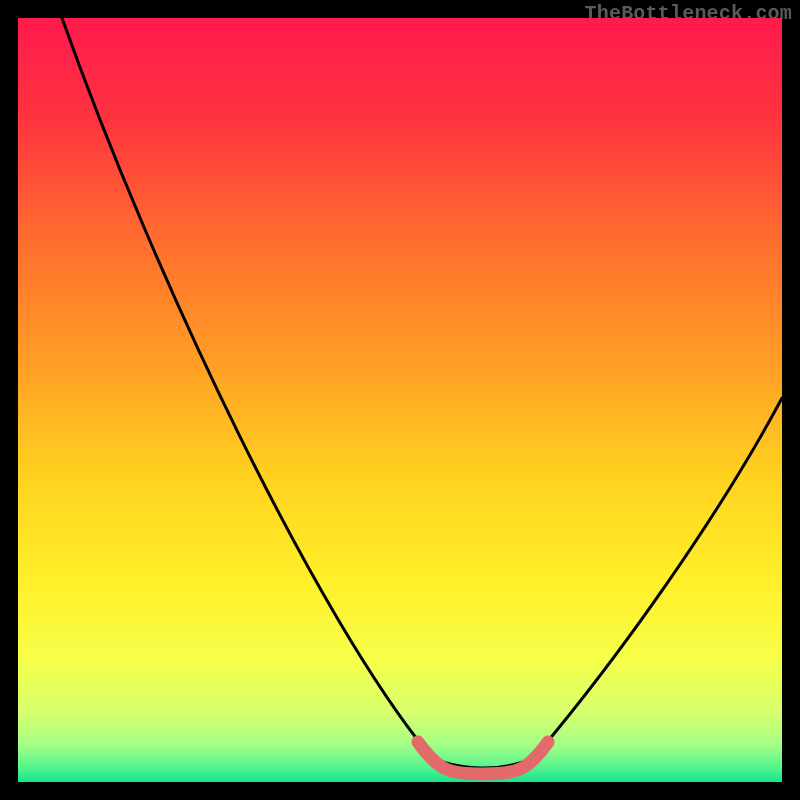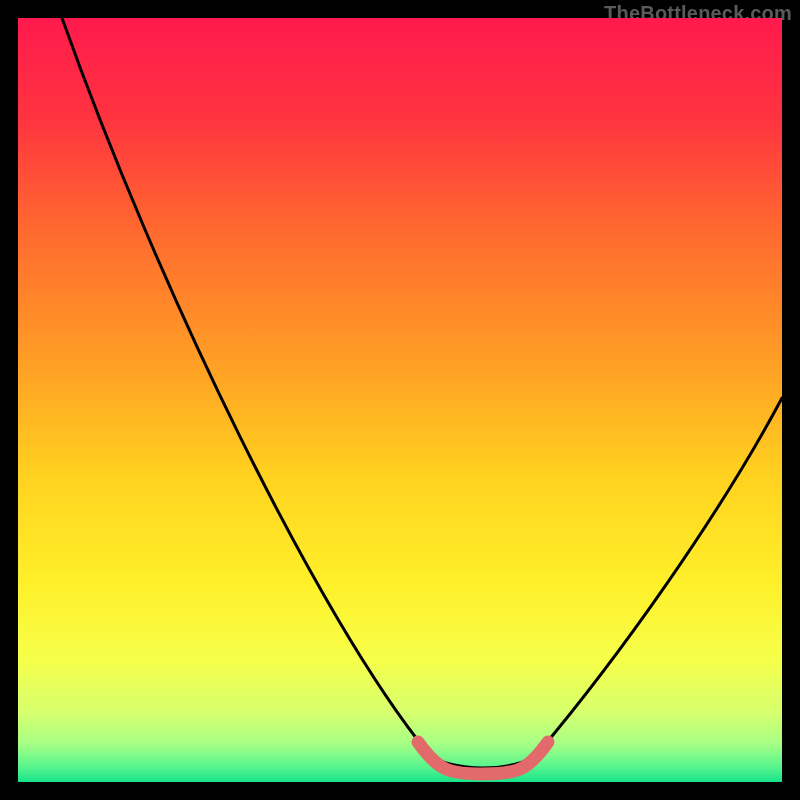--- a/index.html
+++ b/index.html
@@ -35,21 +35,21 @@
     position: absolute;
     left: 0;
     top: 0;
     width: 100%;
     height: 100%;
   }
   .watermark {
     position: absolute;
     top: 2px;
     right: 8px;
-    font-family: Liberation Sans, sans-serif;
+    font-family: Liberation Mono, monospace;
     font-size: 20px;
     font-weight: 600;
     color: #5a5a5a;
     letter-spacing: 0.2px;
     margin-left: 8px;
   }
 </style>
 </head>
 <body>
 <div class="frame">

